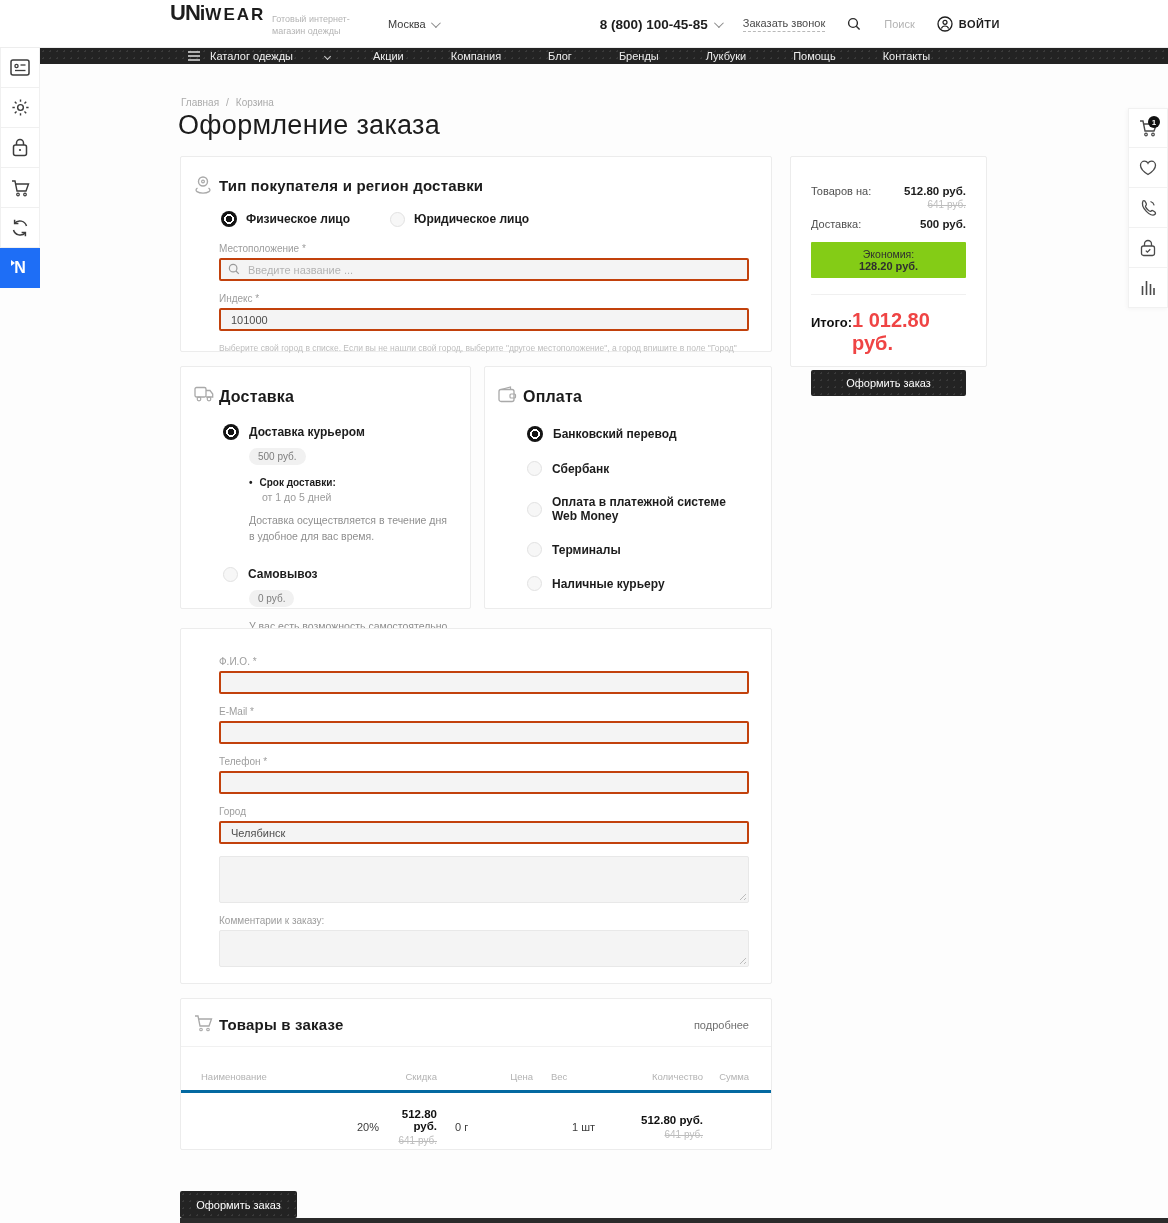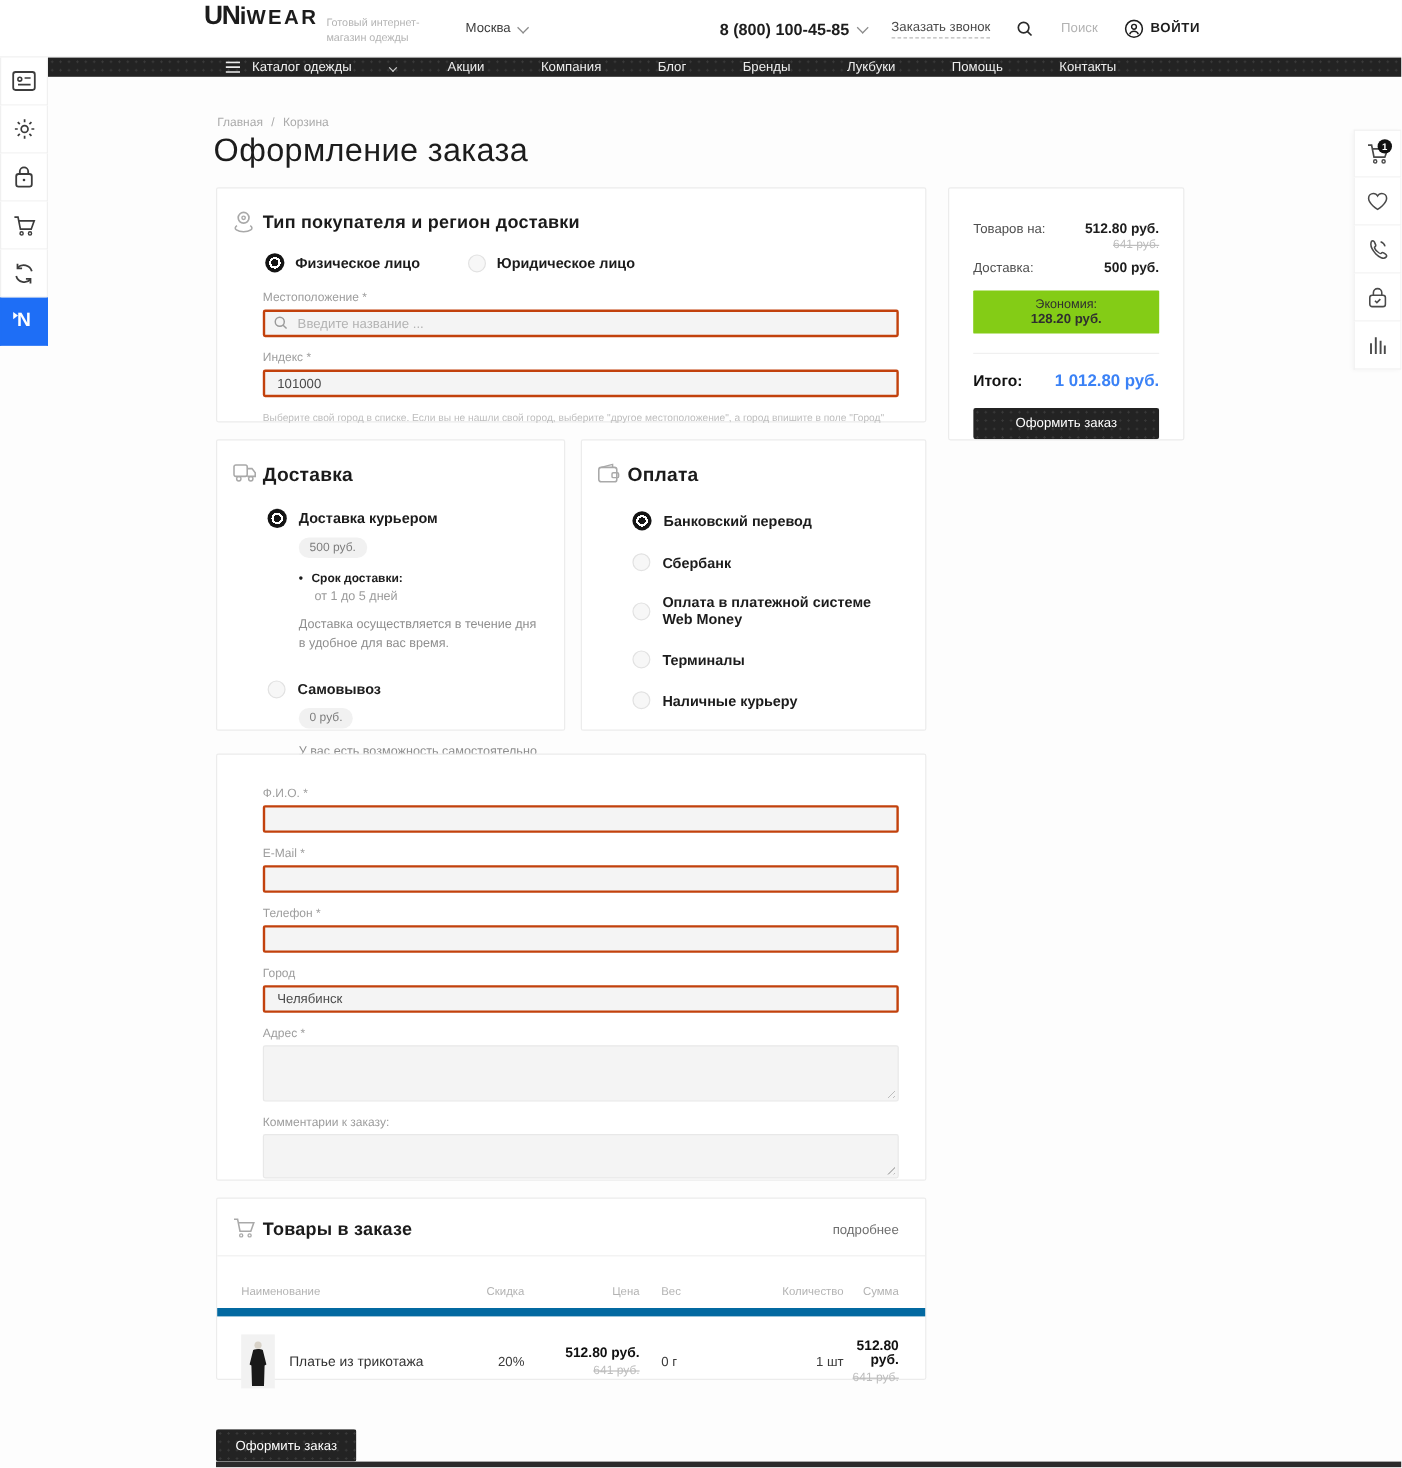--- a/index.html
+++ b/index.html
@@ -68,21 +68,21 @@
   .c-summary { left:790px; top:156px; width:197px; height:211px; padding:28px 20px 0 20px; }
   .sum-row { display:flex; justify-content:space-between; align-items:baseline; font-size:11px; color:#4f4f4f; }
   .sum-val { font-size:11.5px; font-weight:700; color:#1d1d1d; }
   .sum-old { text-align:right; font-size:10px; color:#bdbdbd; text-decoration:line-through; margin:2px 0 8px; }
   .sum-row.delivery { margin-bottom:12px; }
   .savings { background:#84cc16; display:flex; justify-content:space-between; align-items:center; padding:6px 9px; font-size:10.5px; color:#2f2f2f; border-radius:1px;flex-direction:column; }
   .savings b { font-size:11px; font-weight:700; }
   .sum-div { border-top:1px solid #f0f0f0; margin:16px 0 14px; }
   .total-row { display:flex; justify-content:space-between; align-items:baseline; }
   .total-lbl { font-size:13px; font-weight:700; color:#111; }
-  .total-val { font-size:14px; font-weight:700; color:#3b82f6; }
+  .total-val { font-size:20px; font-weight:700; color:#ef4444; }
   .btn-dark { display:flex; align-items:center; justify-content:center; height:26px; color:#fff; font-size:11px; border-radius:2px; cursor:pointer; border:none; width:100%; margin-top:15px; font-family:"Liberation Sans",sans-serif; }
 
   
   .c-delivery { left:180px; top:366px; width:291px; height:243px; padding:21px 18px 0 38px; }
   .c-payment { left:484px; top:366px; width:288px; height:243px; padding:21px 18px 0 38px; }
   .c-delivery .sec-head, .c-payment .sec-head { font-size:16px; }
   .opt-block { margin:18px 0 0 4px; }
   .opt-head { display:flex; align-items:center; gap:10px; cursor:pointer; }
   .price-pill { display:inline-block; background:#f1f1f1; border-radius:9px; font-size:10px; color:#7d7d7d; padding:3px 9px; margin:8px 0 0 26px; }
   .term { margin:12px 0 0 26px; font-size:10px; }
@@ -98,21 +98,21 @@
   .f-area { width:100%; background:#f4f4f4; border:1px solid #e8e8e8; border-radius:2px; position:relative; }
   .f-area::after { content:""; position:absolute; right:2px; bottom:2px; width:9px; height:9px; background:repeating-linear-gradient(135deg, transparent 0 2px, #bcbcbc 2px 3px); clip-path:polygon(100% 0, 100% 100%, 0 100%); }
   .area-addr { height:47px; }
   .area-comm { height:37px; }
 
   
   .c-products { left:180px; top:998px; width:592px; height:152px; padding:0; }
   .prod-head { display:flex; justify-content:space-between; align-items:center; padding:17px 22px 13px 38px; }
   .more-link { font-size:11px; color:#6f6f6f; cursor:pointer; }
   .tbl-grid { display:grid; grid-template-columns:178px 58px 96px 62px 108px 1fr; align-items:center; }
-  .tbl-head { padding:24px 22px 8px 20px; border-top:1px solid #f1f1f1; border-bottom:7px solid #0369a1; color:#b3b3b3; font-size:9.5px; }
+  .tbl-head { padding:24px 22px 8px 20px; border-top:1px solid #f1f1f1; border-bottom:3px solid #0369a1; color:#b3b3b3; font-size:9.5px; }
   .tbl-row { padding:15px 22px 15px 20px; font-size:11px; color:#2a2a2a; }
   .col-r { text-align:right; }
   .name-cell { display:flex; align-items:center; gap:12px; }
   .thumb { width:28px; height:45px; background:#f2f2f2; display:flex; align-items:flex-end; justify-content:center; overflow:hidden; }
   .prod-name { font-size:11.5px; color:#333; }
   .p-strong { font-weight:700; font-size:11.5px; color:#111; }
   .p-old { font-size:10px; color:#bdbdbd; text-decoration:line-through; margin-top:3px; }
   .cell-mut { color:#3c3c3c; }
 
   .bottom-btn { position:absolute; left:180px; top:1176px; width:117px; height:27px; }
@@ -394,21 +394,20 @@
 
     <label class="f-label">E-Mail *</label>
     <div class="input-wrap"><input class="f-input" type="text" style=""></div>
 
     <label class="f-label">Телефон *</label>
     <div class="input-wrap"><input class="f-input" type="text" style=""></div>
 
     <label class="f-label">Город</label>
     <div class="input-wrap"><input class="f-input" type="text" value="Челябинск" style=""></div>
 
-    <label class="f-label">Адрес *</label>
     <div class="input-wrap">
         <div class="f-area area-addr"></div>
       </div>
 
     <label class="f-label">Комментарии к заказу:</label>
     <div class="input-wrap">
         <div class="f-area area-comm"></div>
       </div>
   </section>
 
@@ -426,29 +425,20 @@
     </div>
     <div class="tbl-grid tbl-head">
       <span>Наименование</span>
       <span class="col-r">Скидка</span>
       <span class="col-r">Цена</span>
       <span style="padding-left:18px;">Вес</span>
       <span class="col-r">Количество</span>
       <span class="col-r">Сумма</span>
     </div>
     <div class="tbl-grid tbl-row">
-      <div class="name-cell">
-        <div class="thumb">
-          <svg width="22" height="40" viewBox="0 0 22 40">
-              <circle cx="11" cy="4" r="3" fill="#d8d2c8"></circle>
-              <path d="M7 8 C9 7 13 7 15 8 L18 20 L16.5 21 L16 38 H6 L5.5 21 L4 20 Z" fill="#191919"></path>
-            </svg>
-        </div>
-        <span class="prod-name">Платье из трикотажа</span>
-      </div>
       <span class="col-r cell-mut">20%</span>
       <span class="col-r">
         <div class="p-strong">512.80 руб.</div>
         <div class="p-old">641 руб.</div>
       </span>
       <span class="cell-mut" style="padding-left:18px;">0 г</span>
       <span class="col-r cell-mut">1 шт</span>
       <span class="col-r">
         <div class="p-strong">512.80 руб.</div>
         <div class="p-old">641 руб.</div>

